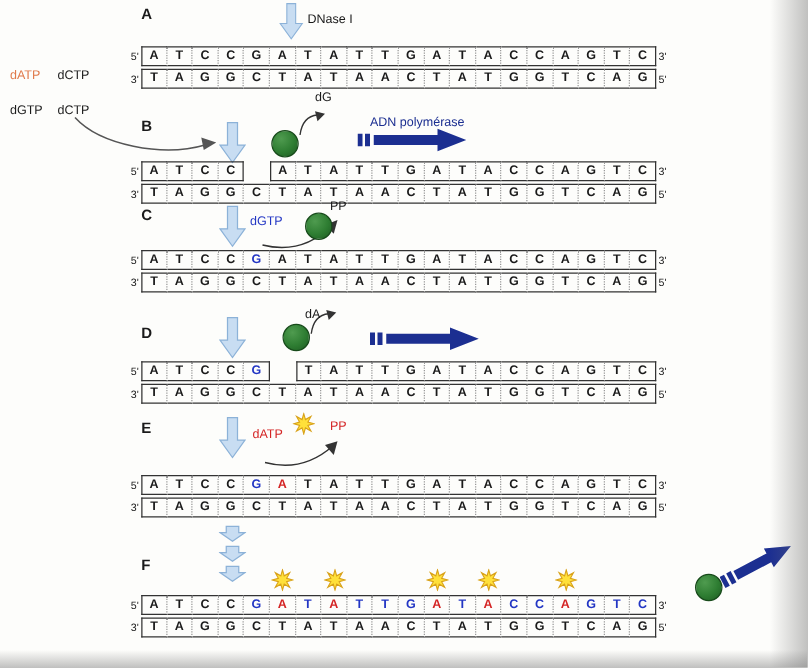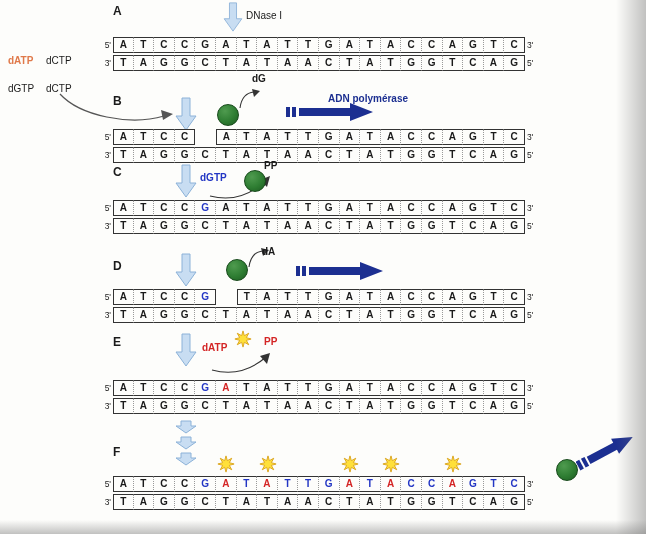--- a/index.html
+++ b/index.html
@@ -2,22 +2,22 @@
 <html><head>
 <meta charset="utf-8">
 <style>
   * { margin:0; padding:0; box-sizing:border-box; }
   html,body { background:#9a9a9a; }
   #canvas { position:relative; width:646px; height:534px; background:#fdfdfb; overflow:hidden;
             font-family:"Liberation Sans",sans-serif; }
   .abs { position:absolute; }
   .panel-letter { position:absolute; font-size:12px; font-weight:bold; color:#1a1a1a; }
   .ann { position:absolute; font-size:10px; color:#1a1a1a; white-space:nowrap; }
-  .bold { font-weight:bold; }
-  .navy { color:#1c2f91;margin-left:32px; }
+  .bold { font-weight:normal; }
+  .navy { color:#1c2f91; }
   .blue { color:#2336c4; }
   .red  { color:#d42525; }
   .orange { color:#e0794a; }
   .duplex { position:absolute; left:101px; display:flex; flex-direction:column; }
   .strand-row { display:flex; align-items:center; height:17px; margin-bottom:1px; }
   .end-label { font-size:8.5px; color:#222; flex:0 0 12px; }
   .end-label.left { text-align:right; padding-right:2px; }
   .end-label.right { text-align:left; padding-left:2px; }
   .cell { flex:0 0 20.6px; height:16px; display:flex; align-items:center; justify-content:center;
           font-size:10px; font-weight:bold; color:#1a1a1a;
@@ -236,21 +236,21 @@
 
   <span class="panel-letter" style="left:113px;top:259px">D</span>
   <svg class="abs" style="left:175px;top:252px" width="22" height="36" viewBox="0 0 22 34">
     <polygon points="7,1 15,1 15,19 21,19 11,33 1,19 7,19" fill="#c8ddf2" stroke="#8cb2d8" stroke-width="1"></polygon>
   </svg>
   <div class="polymerase" style="left:226px;top:259px"></div>
   <svg class="abs" style="left:247px;top:247px" width="24" height="22" viewBox="0 0 24 22">
     <path d="M2,20 Q4,5 16,4" fill="none" stroke="#333" stroke-width="1.1"></path>
     <polygon points="22,3 14,1 16,9" fill="#333"></polygon>
   </svg>
-  <span class="ann bold" style="left:262px;top:246px">dA</span>
+  <span class="ann bold" style="left:244px;top:246px">dA</span>
   <svg class="abs" style="left:296px;top:261px" width="92" height="20" viewBox="0 0 92 20">
     <rect x="0" y="5" width="4" height="10" fill="#1c2f91"></rect>
     <rect x="6" y="5" width="4" height="10" fill="#1c2f91"></rect>
     <polygon points="13,6 64,6 64,1 87,10 64,19 64,14 13,14" fill="#1c2f91"></polygon>
   </svg>
   <div class="duplex" style="top:288px">
     <div class="strand-row">
         <span class="end-label left">5'</span>
         <span class="cell run-start">A</span>
         <span class="cell">T</span>

